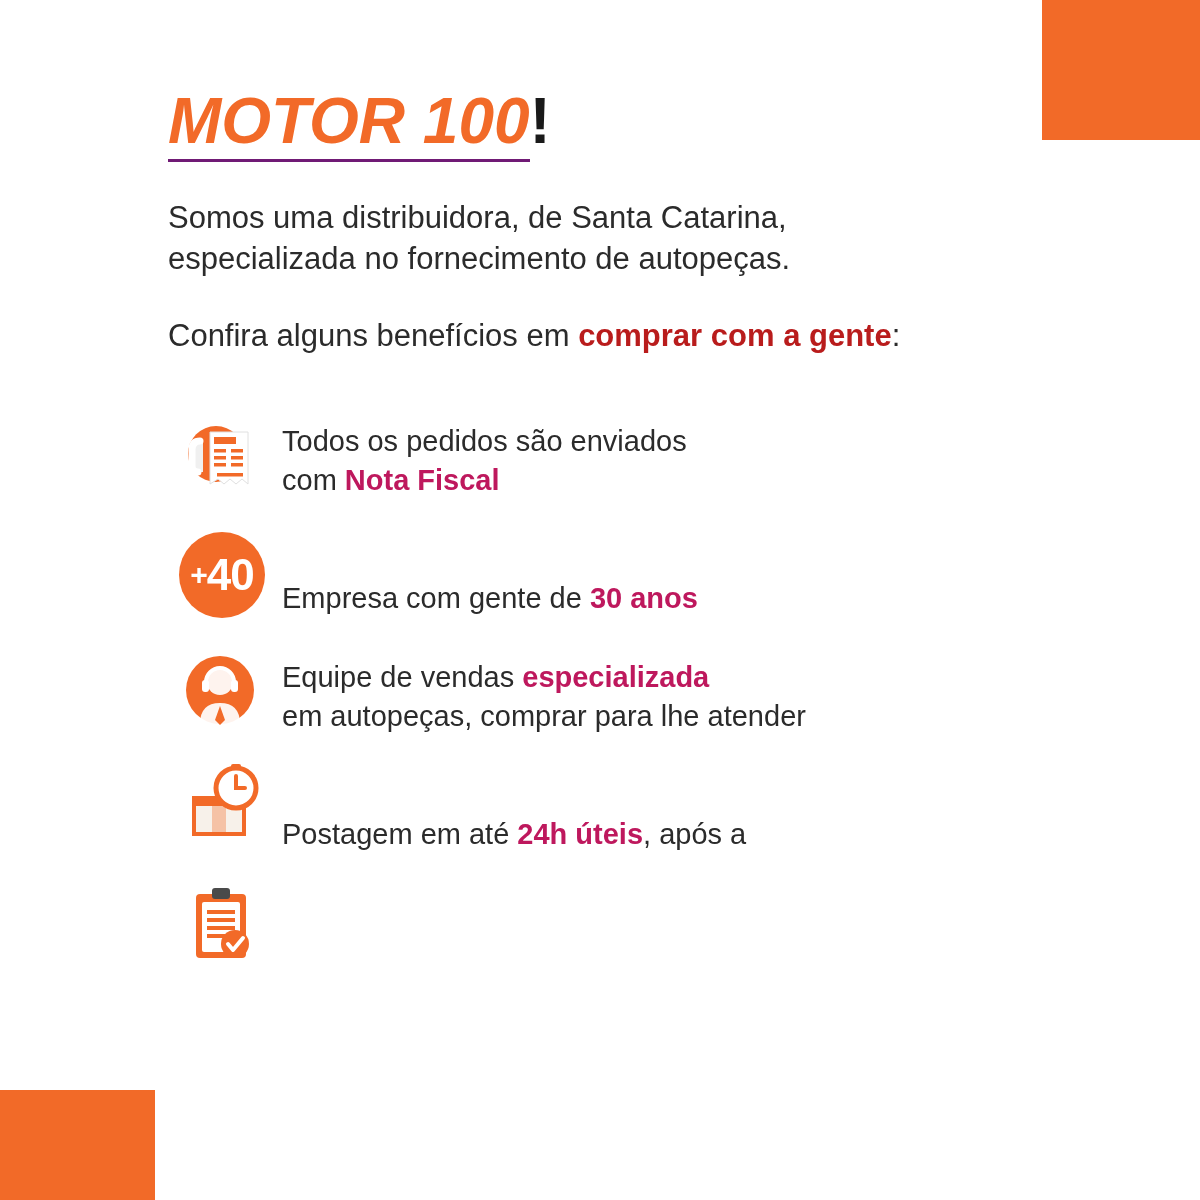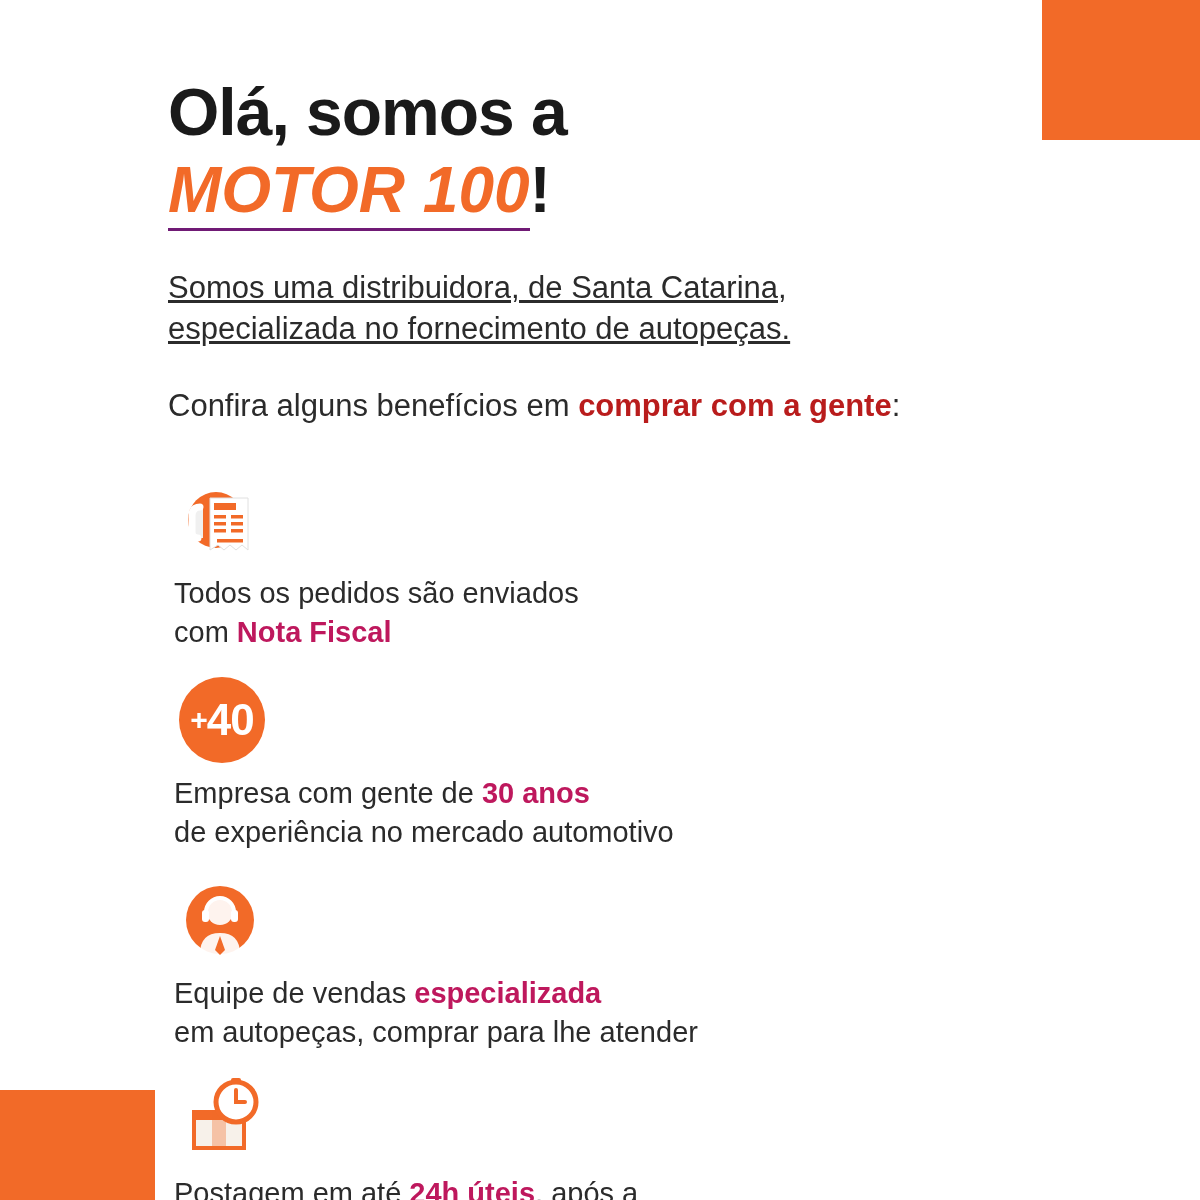--- a/index.html
+++ b/index.html
@@ -75,43 +75,41 @@
 
   
   .intro {
     margin-top: 42px;
     font-size: 31px;
     line-height: 1.32;
     color: #2b2b2b;
   }
   .intro .line {
     display: block;
-    text-decoration: underline;
   }
 
   .confira {
     margin-top: 38px;
     font-size: 31px;
     color: #2b2b2b;
   }
   .confira .hl {
     color: #b91c1c;
     font-weight: bold;
   }
 
   
   .benefits {
     margin-top: 42px;
   }
   .benefit {
     display: flex;
-    align-items: flex-start;
+    align-items: flex-end;
     min-height: 104px;
     margin-bottom: 14px;
-    flex-direction: column;
   }
   .benefit .icon-wrap {
     width: 108px;
     flex: 0 0 108px;
     display: flex;
     align-items: center;
     justify-content: center;
   }
   .benefit .text {
     font-size: 29px;
@@ -154,21 +152,20 @@
 </head>
 <body>
 
 <div class="page">
 
   <div class="corner-tr"></div>
   <div class="corner-bl"></div>
 
   <div class="content">
 
-    <h1 class="headline-1">Olá, somos a</h1>
     <h2 class="headline-2">
       <span class="brand">MOTOR 100</span><span class="bang">!</span>
     </h2>
 
     <div class="intro">
       <span class="line">Somos uma distribuidora, de Santa Catarina,</span>
       <span class="line">especializada no fornecimento de autopeças.</span>
     </div>
 
     <div class="confira">
@@ -202,21 +199,20 @@
 
       <div class="benefit">
         <div class="icon-wrap">
           <div class="badge plus30">
             <span class="small">+</span>
               <span>40</span>
           </div>
         </div>
         <div class="text">
           <span class="ln"><span>Empresa com gente de </span><span class="hl">30 anos</span></span>
-          <span class="ln">de experiência no mercado automotivo</span>
         </div>
       </div>
 
       <div class="benefit">
         <div class="icon-wrap">
           <svg width="92" height="92" viewBox="0 0 92 92">
             <circle cx="44" cy="46" r="34" fill="#f26a28"></circle>
             <circle cx="44" cy="38" r="13" fill="#ffffff" opacity="0.92"></circle>
             <path d="M24 80 q0 -21 20 -21 q20 0 20 21 z" fill="#ffffff" opacity="0.92"></path>
             <path d="M30 38 a14 14 0 0 1 28 0" fill="none" stroke="#ffffff" stroke-width="4"></path>

